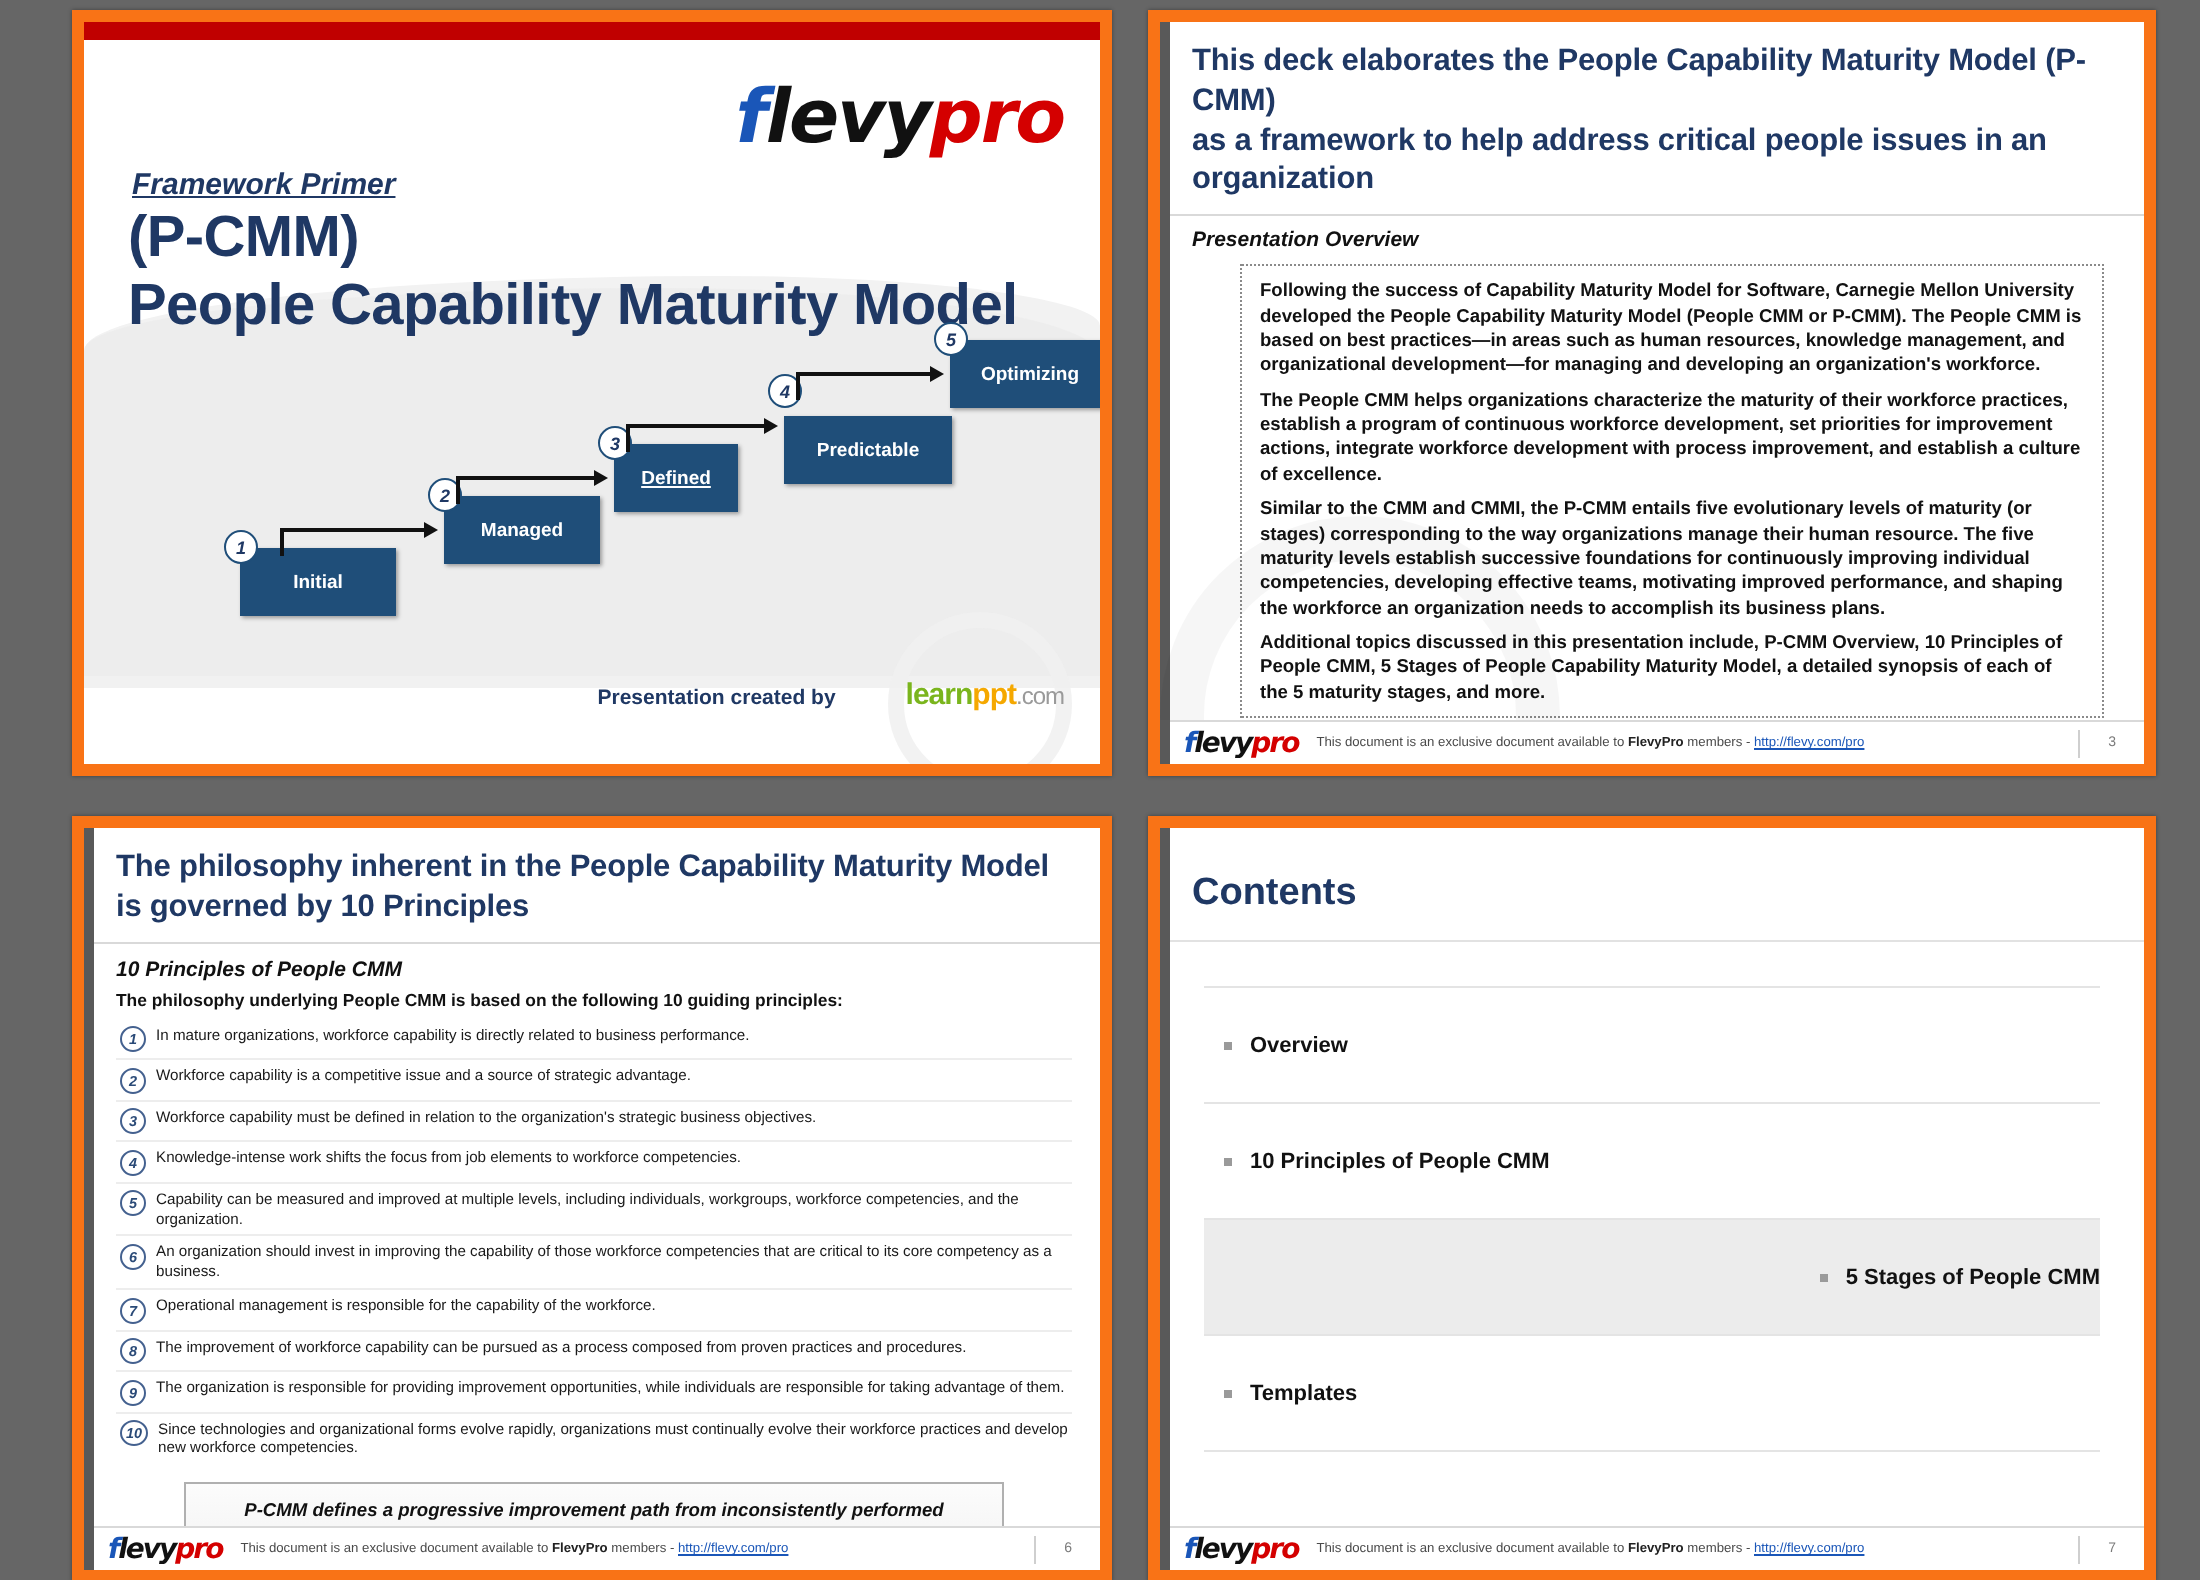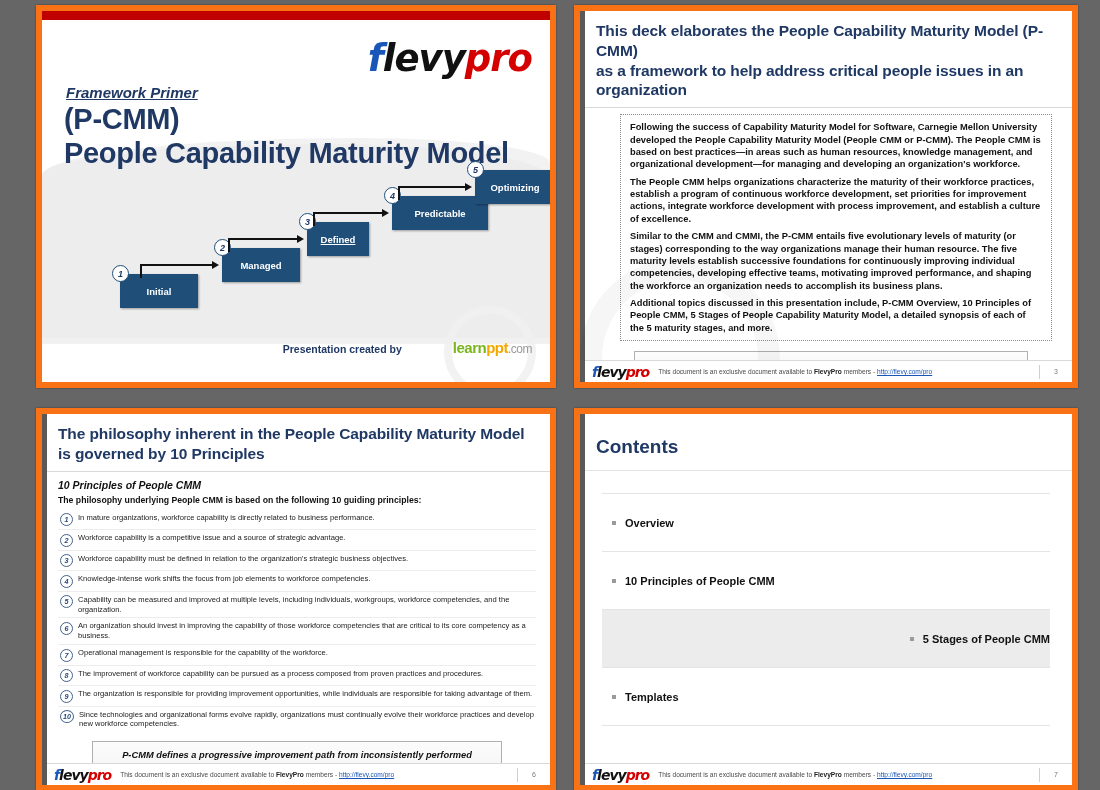--- a/index.html
+++ b/index.html
@@ -86,21 +86,21 @@
   .arrow-h { position: absolute; height: 2px; background: #111; }
   .arrow-head {
     position: absolute; width: 0; height: 0;
     border-top: 4px solid transparent;
     border-bottom: 4px solid transparent;
     border-left: 7px solid #111;
   }
   .created-by {
     position: absolute; right: 18px; bottom: 26px;
     font-size: 10.5px; font-weight: bold; color: #1f3864;
-    display: flex; align-items: baseline; gap: 21px;
+    display: flex; align-items: baseline; gap: 5px;
   }
   .learnppt { font-size: 15px; font-weight: bold; letter-spacing: -.5px; }
   .learnppt .learn { color: #7ab51d; padding-left: 30px; }
   .learnppt .ppt { color: #f5a800; }
   .learnppt .dotcom { color: #9a9a9a; font-size: 12px; font-weight: normal; }
   .watermark-circle {
     position: absolute; right: 14px; bottom: -16px;
     width: 92px; height: 92px; border-radius: 50%;
     border: 8px solid #f0f0f0; opacity: .85;
   }
@@ -243,21 +243,21 @@
           <span>2</span>
         </div>
 
         <div class="step" style="left:225px; top:62px; width:62px; height:34px;text-decoration:underline;">
           <span>Defined</span>
         </div>
         <div class="step-num" style="left:217px; top:53px;">
           <span>3</span>
         </div>
 
-        <div class="step" style="left:310px; top:36px; width:96px; height:34px;">
+        <div class="step" style="left:310px; top:48px; width:84px; height:34px;">
           <span>Predictable</span>
         </div>
         <div class="step-num" style="left:302px; top:27px;">
           <span>4</span>
         </div>
 
         <div class="step" style="left:393px; top:10px; width:80px; height:34px;">
           <span>Optimizing</span>
         </div>
         <div class="step-num" style="left:385px; top:1px;">
@@ -296,20 +296,21 @@
   <div class="slide content">
     <div class="leftbar"></div>
     <div class="slide-head">
       <h1>
         <div>This deck elaborates the People Capability Maturity Model (P-CMM)</div>
         <div>as a framework to help address critical people issues in an organization</div>
       </h1>
     </div>
     <div class="slide-body">
       <div class="wm2"></div>
+      <div class="kicker">Presentation Overview</div>
       <div class="dotted-box" style="margin:0 6px 0 24px;">
         <p class="para">Following the success of Capability Maturity Model for Software, Carnegie Mellon University developed the People Capability Maturity Model (People CMM or P-CMM).  The People CMM is based on best practices—in areas such as human resources, knowledge management, and organizational development—for managing and developing an organization's workforce.</p>
         <p class="para">The People CMM helps organizations characterize the maturity of their workforce practices, establish a program of continuous workforce development, set priorities for improvement actions, integrate workforce development with process improvement, and establish a culture of excellence.</p>
         <p class="para">Similar to the CMM and CMMI, the P-CMM entails five evolutionary levels of maturity (or stages) corresponding to the way organizations manage their human resource.  The five maturity levels establish successive foundations for continuously improving individual competencies, developing effective teams, motivating improved performance, and shaping the workforce an organization needs to accomplish its business plans.</p>
         <p class="para">Additional topics discussed in this presentation include, P-CMM Overview, 10 Principles of People CMM, 5 Stages of People Capability Maturity Model, a detailed synopsis of each of the 5 maturity stages, and more.</p>
       </div>
       <div class="callout" style="margin:10px 30px 0 38px;">Utilizing the P-CMM framework, an organization can avoid introducing workforce practices that its employees are unprepared to implement effectively.</div>
     </div>
     <div class="slide-footer">
       <span class="flevy-logo footer-logo"><span class="f">f</span><span class="lev">levy</span><span class="pro">pro</span></span>

